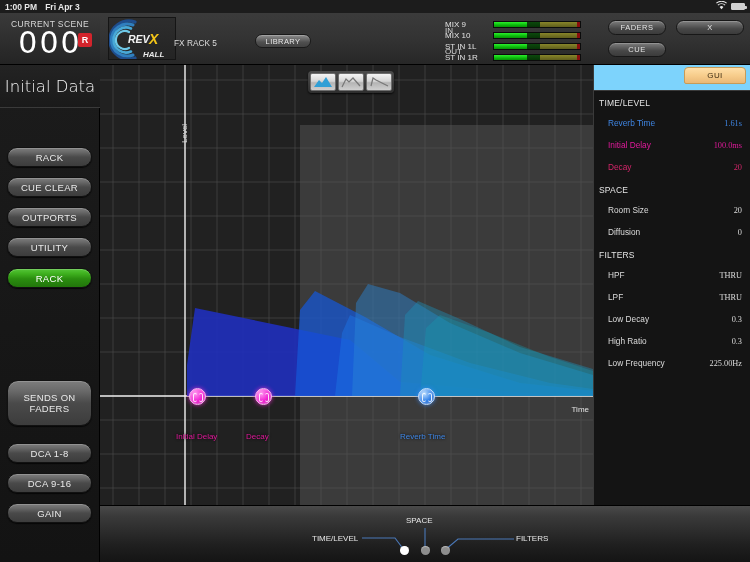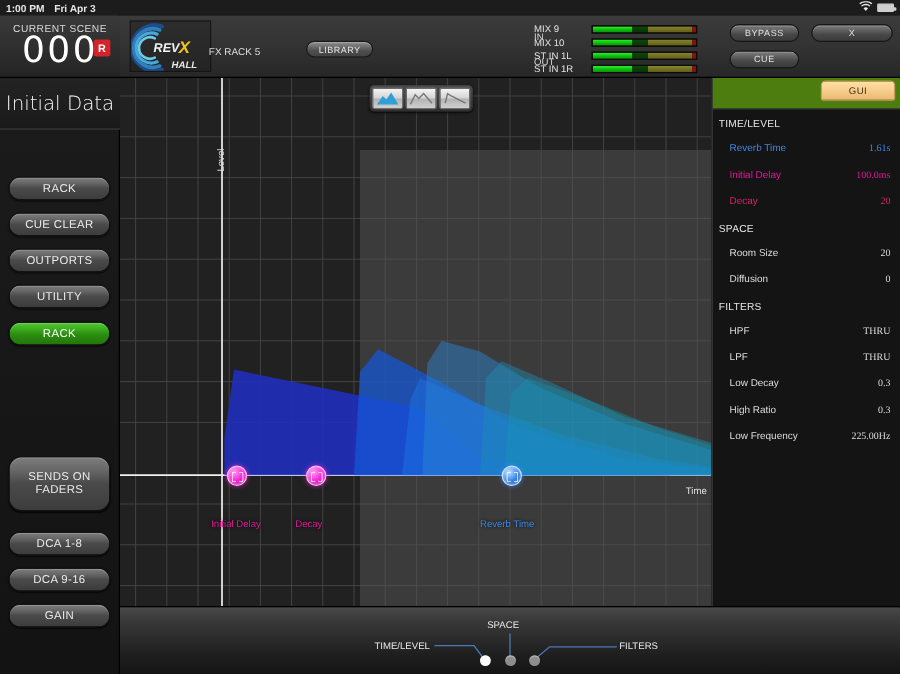--- a/index.html
+++ b/index.html
@@ -166,21 +166,21 @@
   }
   .marker::before { left: 2.5px; border-right: none; }
   .marker::after { right: 2.5px; border-left: none; }
   .mlabel { position: absolute; font-size: 8px; white-space: nowrap; text-shadow: 0 0 3px #000; }
 
   
   #panel {
     position: absolute; left: 593px; top: 65px; width: 157px; height: 440px;
     background: #141414; border-left: 1px solid #3a3a3a;
   }
-  .gui-tabrow { position: relative; height: 26px; background: #4d7c0f; border-bottom: 1px solid #3a3a3a; }
+  .gui-tabrow { position: relative; height: 26px; background: #7dd3fc; border-bottom: 1px solid #3a3a3a; }
   .gui-tab {
     position: absolute; right: 4px; top: 2px; width: 62px; height: 17px;
     border-radius: 4px 4px 2px 2px;
     background: linear-gradient(180deg,#ffdfa8 0%,#f7cd8c 50%,#eab876 100%);
     border: 1px solid #c79b58; color: #3c2c12; font-size: 8px; letter-spacing: .4px;
     display: flex; align-items: center; justify-content: center;
   }
   .sect {
     color: #e4e4e4; font-size: 8.5px; padding: 7px 0 4px 5px; letter-spacing: .2px;
   }
@@ -324,21 +324,21 @@
         <span class="nm">ST IN 1R</span>
         <span class="bar">
             <i class="s1"></i>
             <i class="s2"></i>
             <i class="s3"></i>
             <i class="s4"></i>
           </span>
       </div>
     </div>
 
-    <div class="hbtn" style="left:508px; top:7px;  width:58px;">BYPASS</div>
+    <div class="hbtn" style="left:508px; top:7px;  width:58px;">FADERS</div>
     <div class="hbtn" style="left:576px; top:7px;  width:68px;">X</div>
     <div class="hbtn" style="left:508px; top:29px; width:58px;">CUE</div>
   </div>
 
   <div id="graph">
     <svg class="gridsvg" width="493" height="440" viewBox="0 0 493 440">
       <defs>
         <linearGradient id="gDark" x1="0" y1="0" x2="0" y2="1">
           <stop offset="0" stop-color="#3a3a3a"></stop>
             <stop offset="1" stop-color="#2a2a2a"></stop>

